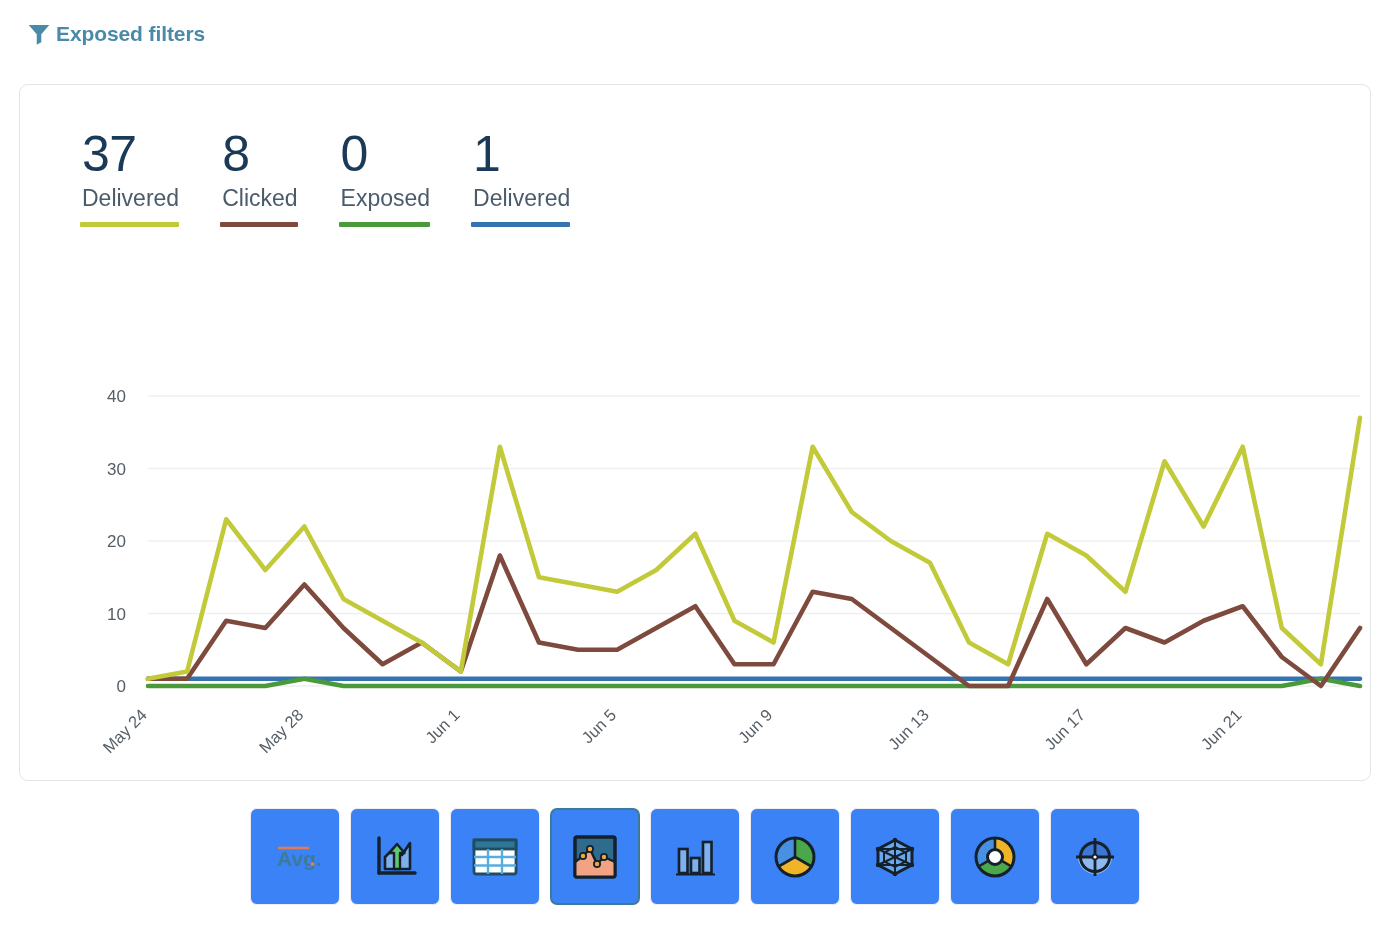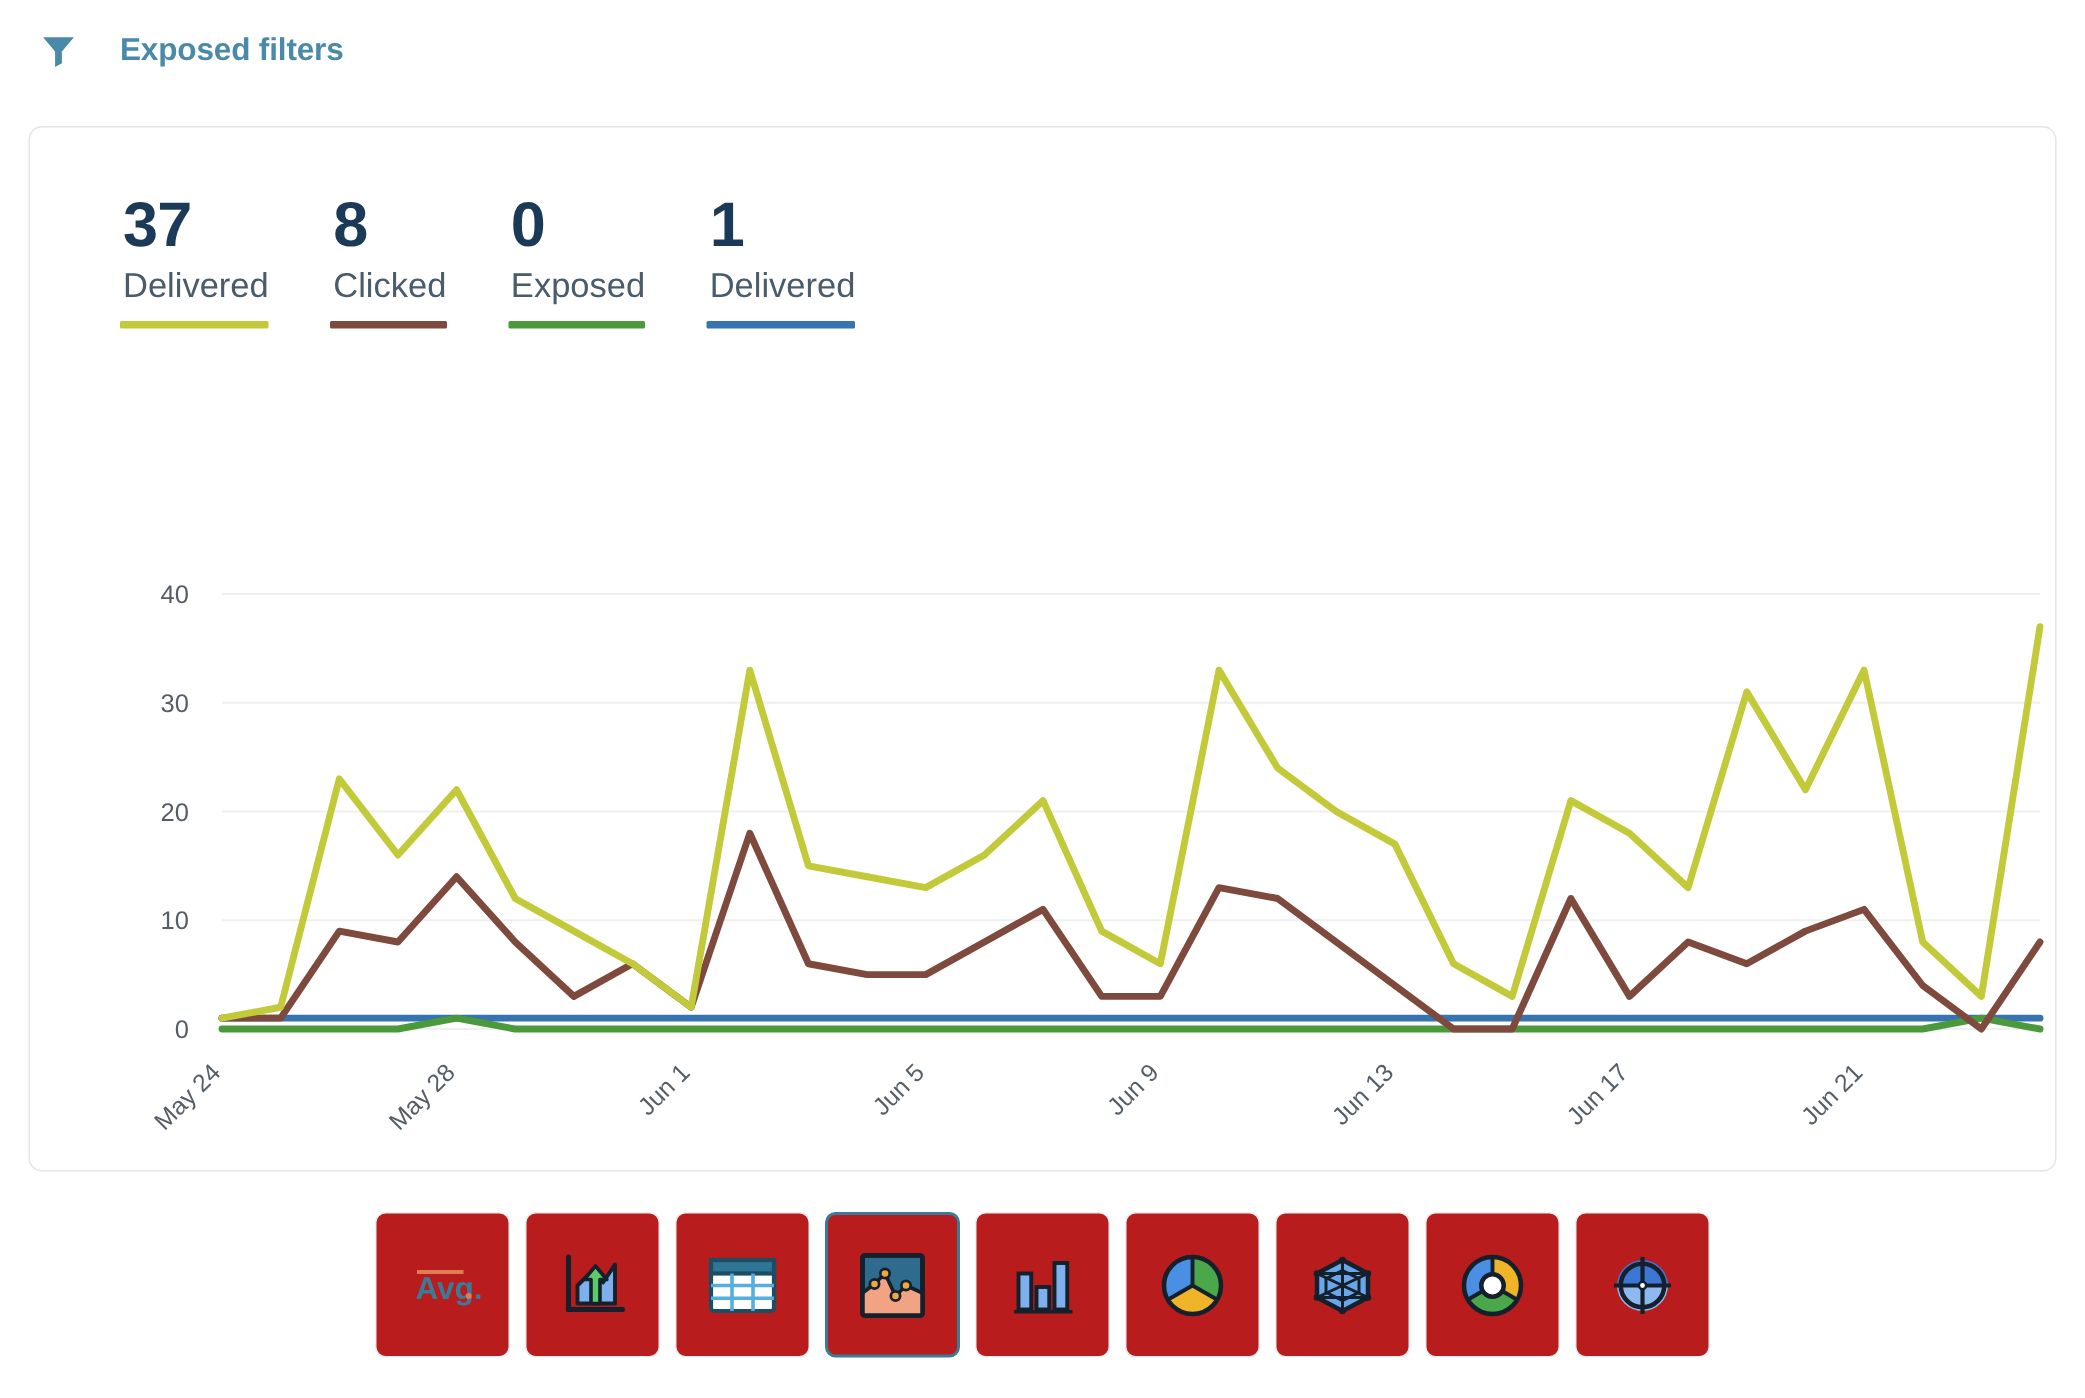--- a/index.html
+++ b/index.html
@@ -11,21 +11,21 @@
     height: 932px;
     background: #ffffff;
     font-family: "Liberation Sans", sans-serif;
     overflow: hidden;
   }
 
   
   .page-header {
     display: flex;
     align-items: center;
-    gap: 28px;
+    gap: 4px;
     padding: 26px 0 0 26px;
     height: 42px;
     box-sizing: border-box;
   }
   .funnel-icon {
     width: 26px;
     height: 26px;
     display: block;
     flex: 0 0 auto;
   }
@@ -55,22 +55,22 @@
     padding: 44px 0 0 60px;
     gap: 0;
   }
   .kpi {
     display: flex;
     flex-direction: column;
     align-items: flex-start;
     margin-right: 41px;
   }
   .kpi-value {
-    font-size: 42px;
-    font-weight: bold;
+    font-size: 50px;
+    font-weight: normal;
     color: #1b3a57;
     line-height: 1.02;
     letter-spacing: -0.5px;
     padding-left: 2px;
   }
   .kpi-label {
     font-size: 23px;
     color: #4a5b6b;
     line-height: 1.25;
     margin-top: 4px;
@@ -114,21 +114,21 @@
     width: 1390px;
     display: flex;
     justify-content: center;
     align-items: flex-start;
     gap: 10px;
   }
   .viz-btn {
     width: 90px;
     height: 97px;
     box-sizing: border-box;
-    background: #b91c1c;
+    background: #3b82f6;
     border: 1px solid #eceef0;
     border-radius: 7px;
     display: flex;
     align-items: center;
     justify-content: center;
     cursor: pointer;
     padding: 0;
   }
   .viz-btn.selected {
     border: 2px solid #3b7b99;

